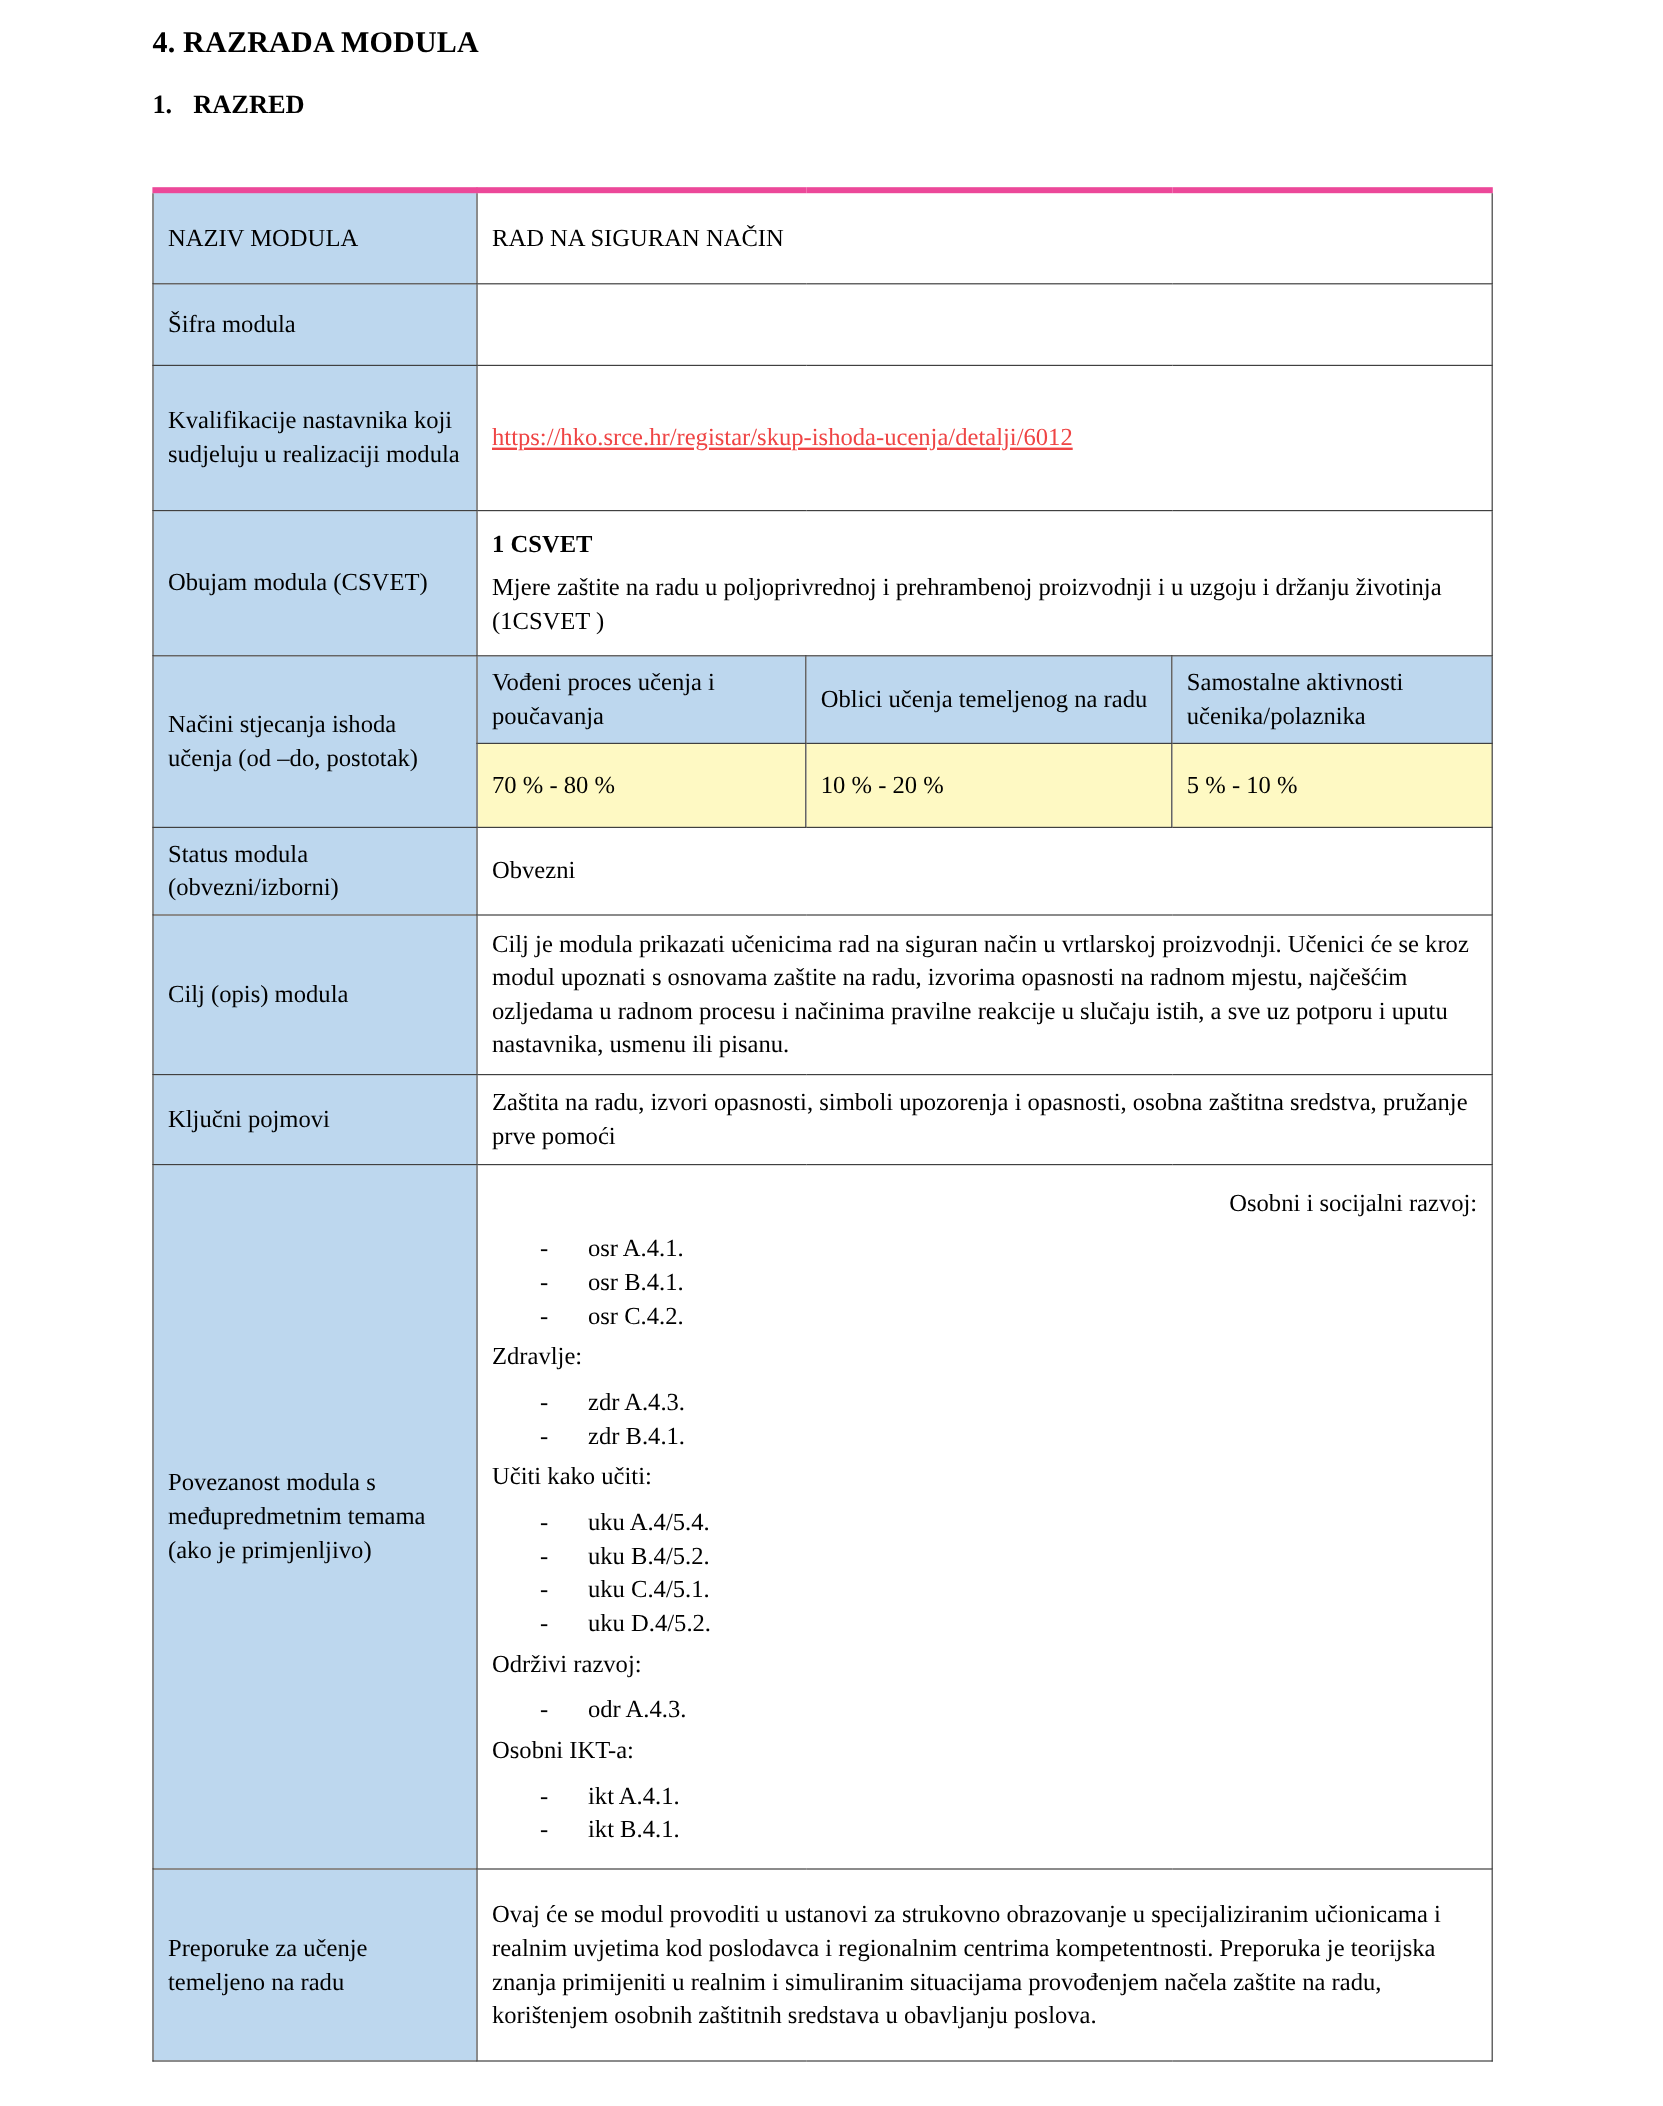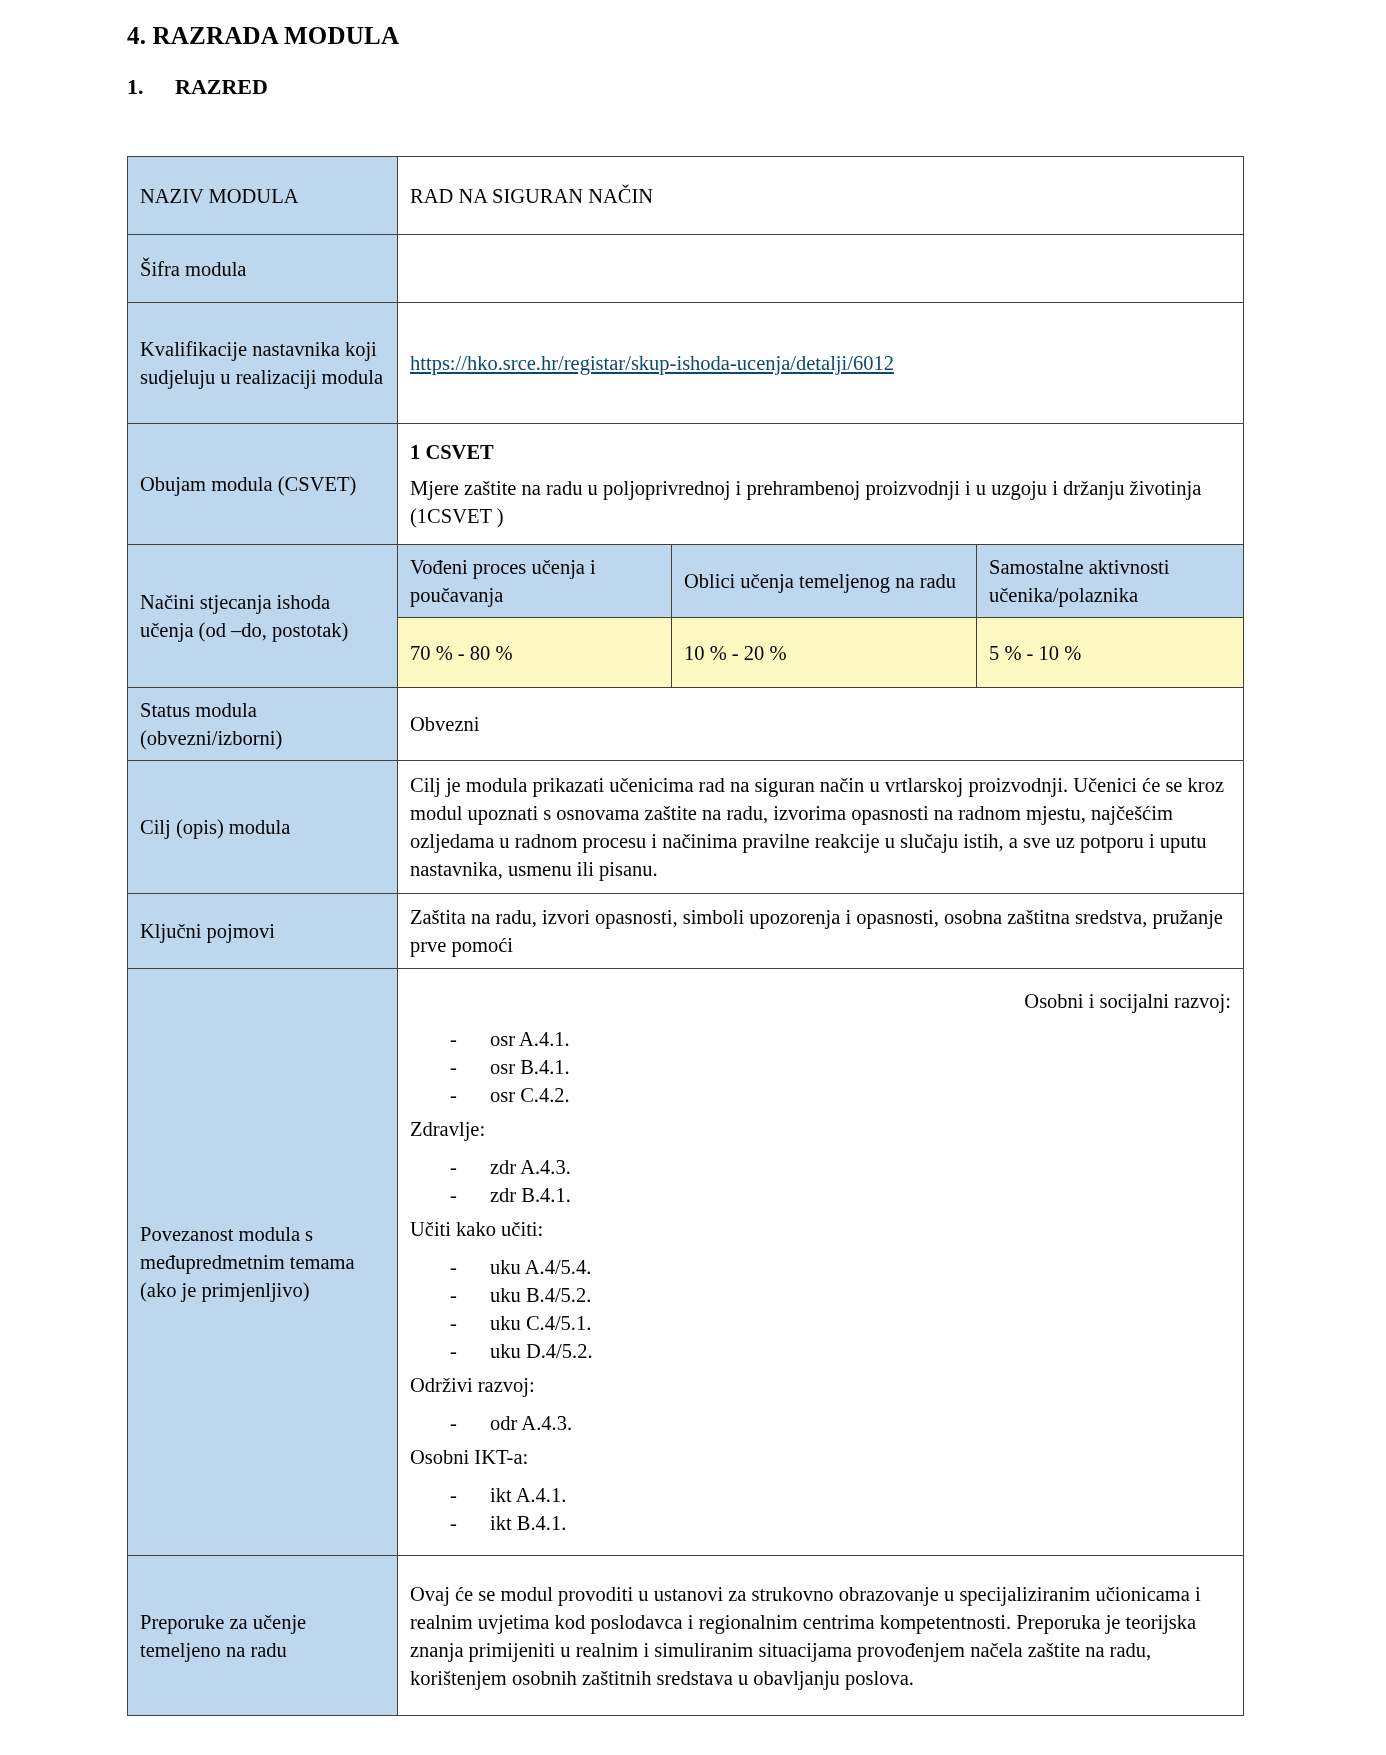--- a/index.html
+++ b/index.html
@@ -26,33 +26,33 @@
     letter-spacing: 0.2px;
   }
   .doc-subheading {
     margin: 0;
     padding: 24px 0 0 127px;
     font-size: 22px;
     line-height: 26px;
     font-weight: bold;
   }
   .sub-num { display: inline-block; }
-  .sub-label { display: inline-block; margin-left: 26px; }
+  .sub-label { display: inline-block; margin-left: 12px; }
 
   table.module-table {
     border-collapse: collapse;
     table-layout: fixed;
     width: 1116px;
     margin: 56px 0 0 127px;
     font-size: 20.5px;
   }
   table.module-table, .module-table td, .module-table th {
     border: 1.5px solid #404040;
   }
-  table.module-table { border-top: 1px solid #ec4899; }
+  table.module-table { border-top: 5px solid #ec4899; }
   .module-table th, .module-table td {
     padding: 8px 12px;
     vertical-align: middle;
     text-align: left;
     font-weight: normal;
     line-height: 28px;
     overflow: hidden;
   }
   .label-cell {
     background: #BDD7EE;
@@ -69,21 +69,21 @@
     padding: 6px 8px;
   }
   .percent-cell {
     text-align: center;
     background: #fef9c3;
   }
   .justified { text-align: justify; }
   .cell-para { margin: 0; }
   .obujam-heading { font-weight: bold; margin: 0 0 8px 0; }
   .hyperlink {
-    color: #0c4a6e;
+    color: #ef4444;
     text-decoration: underline;
     cursor: pointer;
   }
   .povezanost-cell { padding-top: 14px; padding-bottom: 10px; }
   .group-header { margin: 6px 0 10px 0; }
   .group-header:first-child { margin-top: 0; text-align: right; }
   .list-item { margin: 0; }
   .dash {
     display: inline-block;
     width: 40px;

